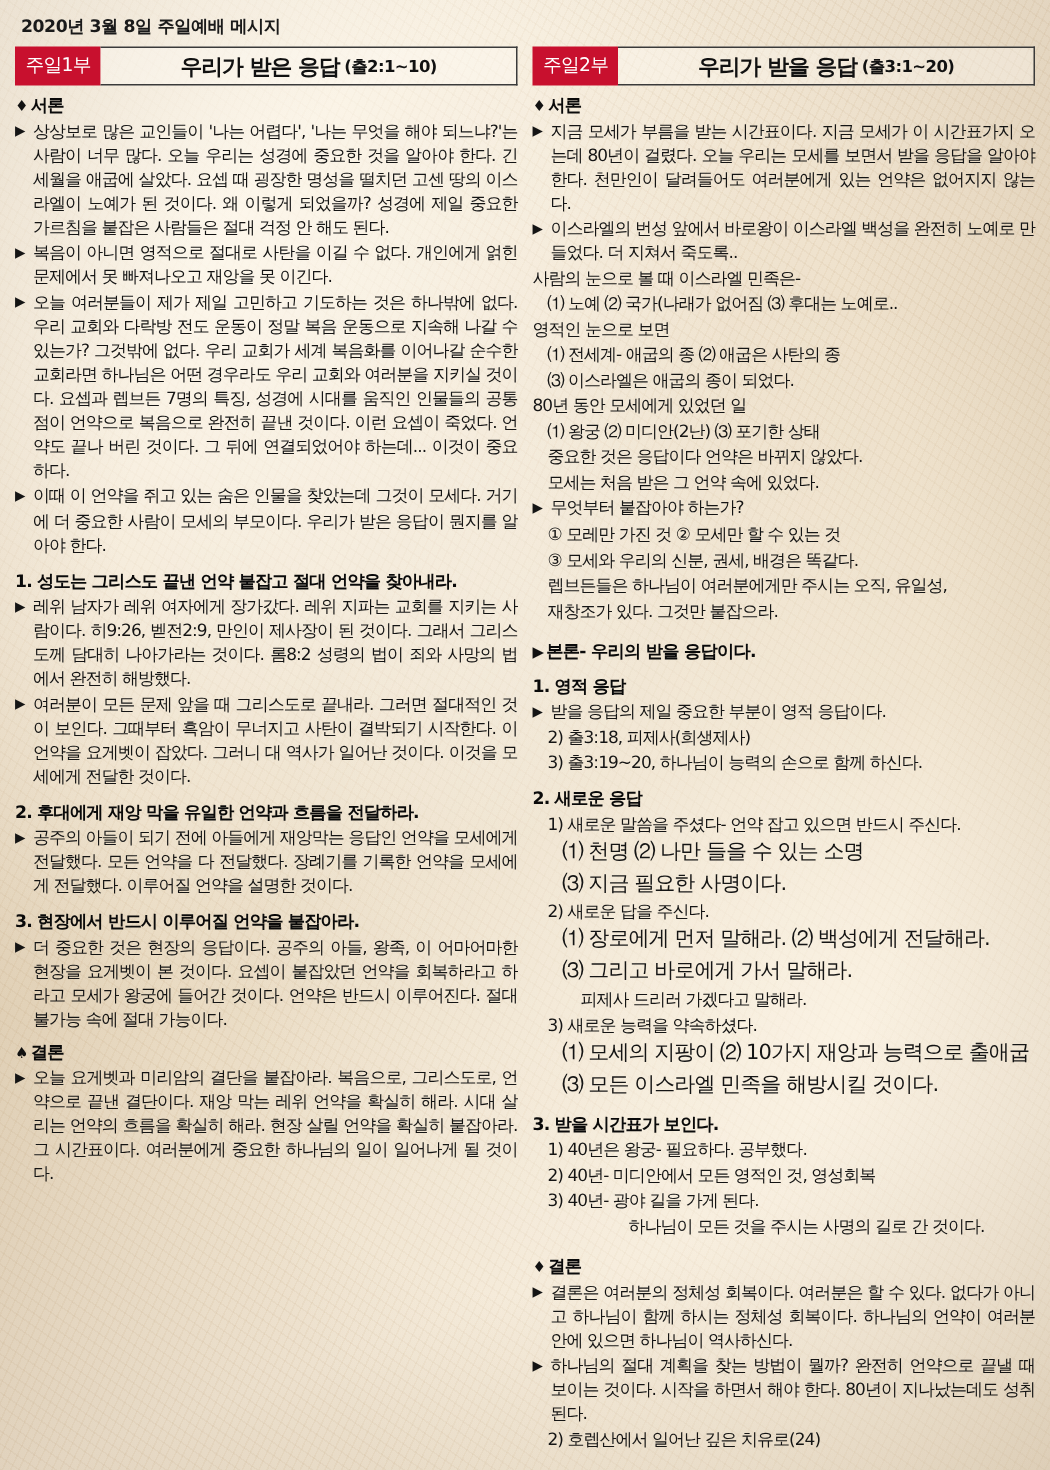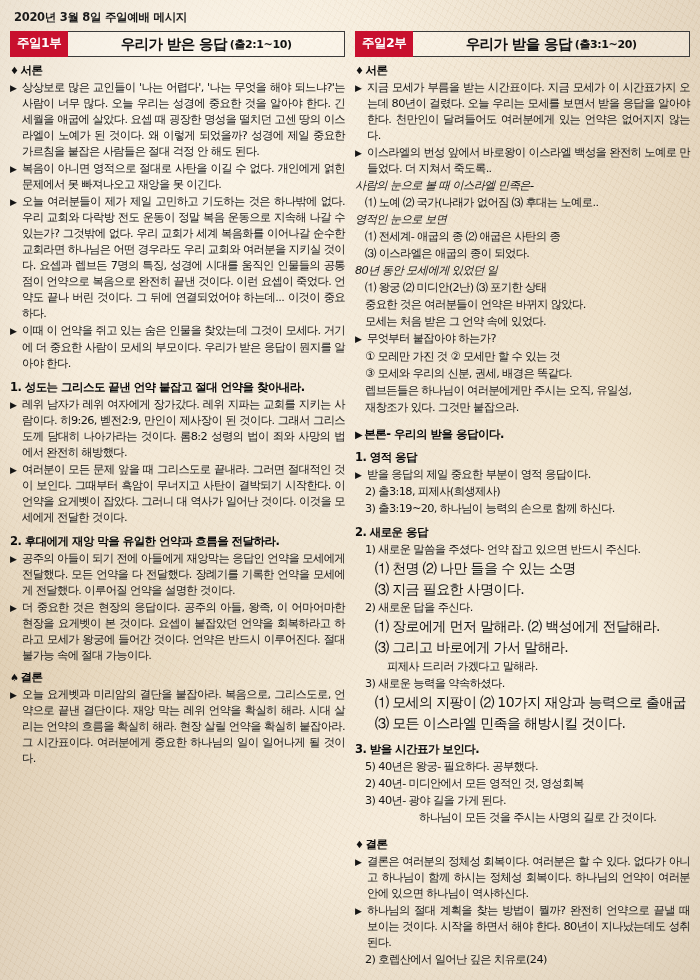--- a/index.html
+++ b/index.html
@@ -58,21 +58,21 @@
   }
   .title-row {
     display: flex;
     align-items: stretch;
     margin-bottom: 5px;
   }
   .part-badge {
     background: #c8102e;
     color: #ffffff;
     font-size: 12.5px;
-    font-weight: 700;
+    font-weight: 400;
     padding: 4px 7px 5px 7px;
     letter-spacing: -0.5px;
     display: flex;
     align-items: center;
     justify-content: center;
     white-space: nowrap;
   }
   .title-box {
     flex: 1;
     border: 1.5px solid #3a3a3a;
@@ -135,21 +135,20 @@
   }
   .bullet-text {
     flex: 1;
   }
   .plain-line {
     font-size: 11.3px;
     line-height: 1.42;
     color: #141414;
     letter-spacing: -0.62px;
     margin: 1px 0;
-    font-style: italic;
   }
   .sub-line {
     font-size: 11.3px;
     line-height: 1.42;
     color: #141414;
     letter-spacing: -0.62px;
     margin: 1px 0 1px 10px;
   }
   .sub-line2 {
     font-size: 14px;
@@ -227,20 +226,21 @@
         <span class="bullet-mark">▶</span>
         <span class="bullet-text">여러분이 모든 문제 앞을 때 그리스도로 끝내라. 그러면 절대적인 것이 보인다. 그때부터 흑암이 무너지고 사탄이 결박되기 시작한다. 이 언약을 요게벳이 잡았다. 그러니 대 역사가 일어난 것이다. 이것을 모세에게 전달한 것이다.</span>
       </div>
 
       <div class="num-head">2. 후대에게 재앙 막을 유일한 언약과 흐름을 전달하라.</div>
       <div class="bullet-item">
         <span class="bullet-mark">▶</span>
         <span class="bullet-text">공주의 아들이 되기 전에 아들에게 재앙막는 응답인 언약을 모세에게 전달했다. 모든 언약을 다 전달했다. 장례기를 기록한 언약을 모세에게 전달했다. 이루어질 언약을 설명한 것이다.</span>
       </div>
 
+      <div class="num-head">3. 현장에서 반드시 이루어질 언약을 붙잡아라.</div>
       <div class="bullet-item">
         <span class="bullet-mark">▶</span>
         <span class="bullet-text">더 중요한 것은 현장의 응답이다. 공주의 아들, 왕족, 이 어마어마한 현장을 요게벳이 본 것이다. 요셉이 붙잡았던 언약을 회복하라고 하라고 모세가 왕궁에 들어간 것이다. 언약은 반드시 이루어진다. 절대 불가능 속에 절대 가능이다.</span>
       </div>
 
       <div class="sec-head">
         <span class="diamond">♠</span>
         <span>결론</span>
       </div>
       <div class="bullet-item">
@@ -274,21 +274,21 @@
         <span class="bullet-text">이스라엘의 번성 앞에서 바로왕이 이스라엘 백성을 완전히 노예로 만들었다. 더 지쳐서 죽도록..</span>
       </div>
 
       <div class="plain-line">사람의 눈으로 볼 때 이스라엘 민족은-</div>
       <div class="sub-line">⑴ 노예     ⑵ 국가(나래가 없어짐     ⑶ 후대는 노예로..</div>
       <div class="plain-line">영적인 눈으로 보면</div>
       <div class="sub-line">⑴ 전세계- 애굽의 종     ⑵ 애굽은 사탄의 종</div>
       <div class="sub-line">⑶ 이스라엘은 애굽의 종이 되었다.</div>
       <div class="plain-line">80년 동안 모세에게 있었던 일</div>
       <div class="sub-line">⑴ 왕궁     ⑵ 미디안(2난)     ⑶ 포기한 상태</div>
-      <div class="sub-line">중요한 것은 여러분들이 언약은 바뀌지 않았다.</div>
+      <div class="sub-line">중요한 것은 응답이다 언약은 바뀌지 않았다.</div>
       <div class="sub-line">모세는 처음 받은 그 언약 속에 있었다.</div>
 
       <div class="bullet-item">
         <span class="bullet-mark">▶</span>
         <span class="bullet-text">무엇부터 붙잡아야 하는가?</span>
       </div>
       <div class="sub-line">① 모레만 가진 것     ② 모세만 할 수 있는 것</div>
       <div class="sub-line">③ 모세와 우리의 신분, 권세, 배경은 똑같다.</div>
       <div class="sub-line">렙브든들은 하나님이 여러분에게만 주시는 오직, 유일성,</div>
       <div class="sub-line">재창조가 있다. 그것만 붙잡으라.</div>
@@ -313,21 +313,21 @@
       <div class="sub-line2">⑶ 지금 필요한 사명이다.</div>
       <div class="sub-line">2) 새로운 답을 주신다.</div>
       <div class="sub-line2">⑴ 장로에게 먼저 말해라.     ⑵ 백성에게 전달해라.</div>
       <div class="sub-line2">⑶ 그리고 바로에게 가서 말해라.</div>
       <div class="sub-line3">피제사 드리러 가겠다고 말해라.</div>
       <div class="sub-line">3) 새로운 능력을 약속하셨다.</div>
       <div class="sub-line2">⑴ 모세의 지팡이     ⑵ 10가지 재앙과 능력으로 출애굽</div>
       <div class="sub-line2">⑶ 모든 이스라엘 민족을 해방시킬 것이다.</div>
 
       <div class="num-head">3. 받을 시간표가 보인다.</div>
-      <div class="sub-line">5) 40년은 왕궁- 필요하다. 공부했다.</div>
+      <div class="sub-line">1) 40년은 왕궁- 필요하다. 공부했다.</div>
       <div class="sub-line">2) 40년- 미디안에서 모든 영적인 것, 영성회복</div>
       <div class="sub-line">3) 40년- 광야 길을 가게 된다.</div>
       <div class="sub-line4">하나님이 모든 것을 주시는 사명의 길로 간 것이다.</div>
 
       <div class="gap-sm"></div>
       <div class="sec-head">
         <span class="diamond">♦</span>
         <span>결론</span>
       </div>
       <div class="bullet-item">

